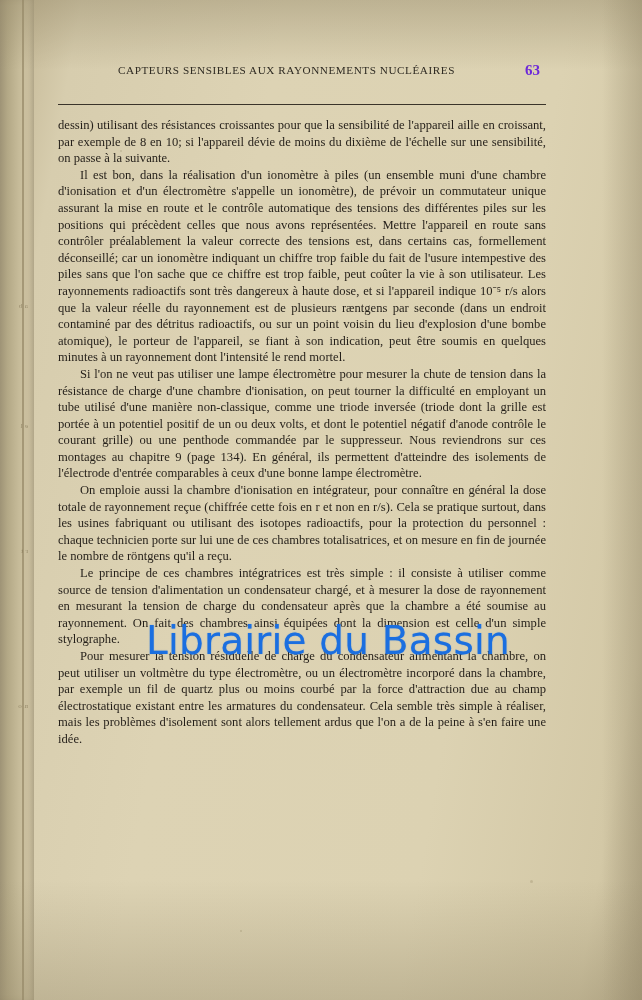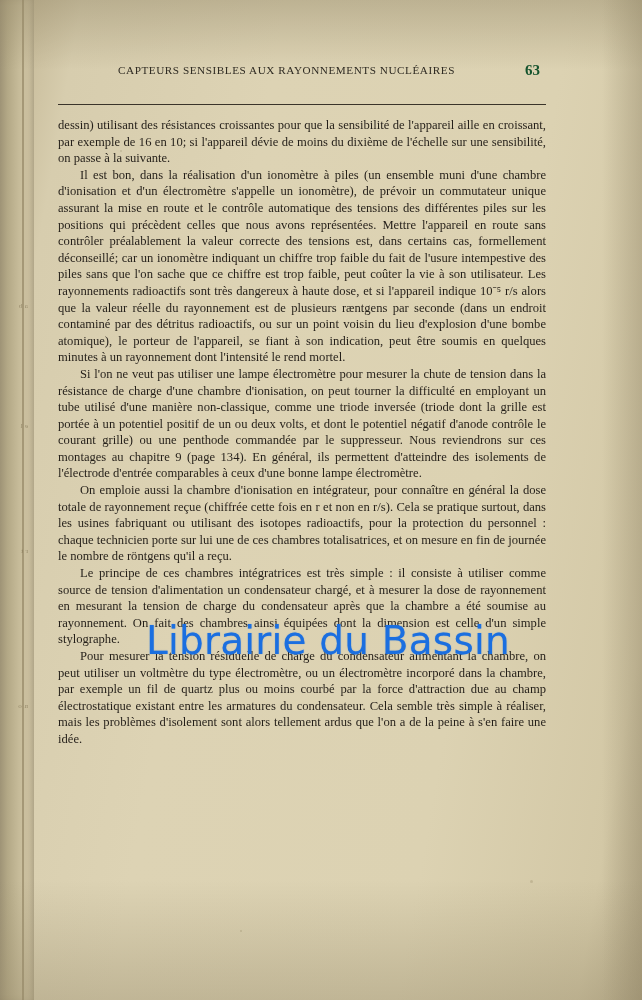--- a/index.html
+++ b/index.html
@@ -90,21 +90,21 @@
     color: #2e2a22;
     font-variant: small-caps;
     text-transform: uppercase;
   }
   .runhead .pagenum {
     position: absolute;
     right: 6px;
     top: -2px;
     font-size: 15px;
     font-weight: bold;
-    color: #14532d;
+    color: #6d28d9;
   }
   .rule {
     border-top: 1.6px solid #3a342a;
     margin-top: 18px;
     margin-bottom: 12px;
     width: 100%;
   }
 
   p {
     margin: 0 0 0 0;
@@ -155,21 +155,21 @@
 
   <div class="content">
 
     <div class="runhead">
       <div class="title">CAPTEURS SENSIBLES AUX RAYONNEMENTS NUCLÉAIRES</div>
       <div class="pagenum">63</div>
     </div>
 
     <div class="rule"></div>
 
-    <p>dessin) utilisant des résistances croissantes pour que la sensibilité de l'appareil aille en croissant, par exemple de 16 en 10; si l'appareil dévie de moins du dixième de l'échelle sur une sensibilité, on passe à la suivante.</p>
+    <p>dessin) utilisant des résistances croissantes pour que la sensibilité de l'appareil aille en croissant, par exemple de 8 en 10; si l'appareil dévie de moins du dixième de l'échelle sur une sensibilité, on passe à la suivante.</p>
     <p class="indent">Il est bon, dans la réalisation d'un ionomètre à piles (un ensemble muni d'une chambre d'ionisation et d'un électromètre s'appelle un ionomètre), de prévoir un commutateur unique assurant la mise en route et le contrôle automatique des tensions des différentes piles sur les positions qui précèdent celles que nous avons représentées. Mettre l'appareil en route sans contrôler préalablement la valeur correcte des tensions est, dans certains cas, formellement déconseillé; car un ionomètre indiquant un chiffre trop faible du fait de l'usure intempestive des piles sans que l'on sache que ce chiffre est trop faible, peut coûter la vie à son utilisateur. Les rayonnements radioactifs sont très dangereux à haute dose, et si l'appareil indique 10⁻⁵ r/s alors que la valeur réelle du rayonnement est de plusieurs ræntgens par seconde (dans un endroit contaminé par des détritus radioactifs, ou sur un point voisin du lieu d'explosion d'une bombe atomique), le porteur de l'appareil, se fiant à son indication, peut être soumis en quelques minutes à un rayonnement dont l'intensité le rend mortel.</p>
     <p class="indent">Si l'on ne veut pas utiliser une lampe électromètre pour mesurer la chute de tension dans la résistance de charge d'une chambre d'ionisation, on peut tourner la difficulté en employant un tube utilisé d'une manière non-classique, comme une triode inversée (triode dont la grille est portée à un potentiel positif de un ou deux volts, et dont le potentiel négatif d'anode contrôle le courant grille) ou une penthode commandée par le suppresseur. Nous reviendrons sur ces montages au chapitre 9 (page 134). En général, ils permettent d'atteindre des isolements de l'électrode d'entrée comparables à ceux d'une bonne lampe électromètre.</p>
     <p class="indent">On emploie aussi la chambre d'ionisation en intégrateur, pour connaître en général la dose totale de rayonnement reçue (chiffrée cette fois en r et non en r/s). Cela se pratique surtout, dans les usines fabriquant ou utilisant des isotopes radioactifs, pour la protection du personnel : chaque technicien porte sur lui une de ces chambres totalisatrices, et on mesure en fin de journée le nombre de röntgens qu'il a reçu.</p>
     <p class="indent">Le principe de ces chambres intégratrices est très simple : il consiste à utiliser comme source de tension d'alimentation un condensateur chargé, et à mesurer la dose de rayonnement en mesurant la tension de charge du condensateur après que la chambre a été soumise au rayonnement. On fait des chambres ainsi équipées dont la dimension est celle d'un simple stylographe.</p>
     <p class="indent">Pour mesurer la tension résiduelle de charge du condensateur alimentant la chambre, on peut utiliser un voltmètre du type électromètre, ou un électromètre incorporé dans la chambre, par exemple un fil de quartz plus ou moins courbé par la force d'attraction due au champ électrostatique existant entre les armatures du condensateur. Cela semble très simple à réaliser, mais les problèmes d'isolement sont alors tellement ardus que l'on a de la peine à s'en faire une idée.</p>
 
   </div>
 
   <div class="watermark">Librairie du Bassin</div>
 

